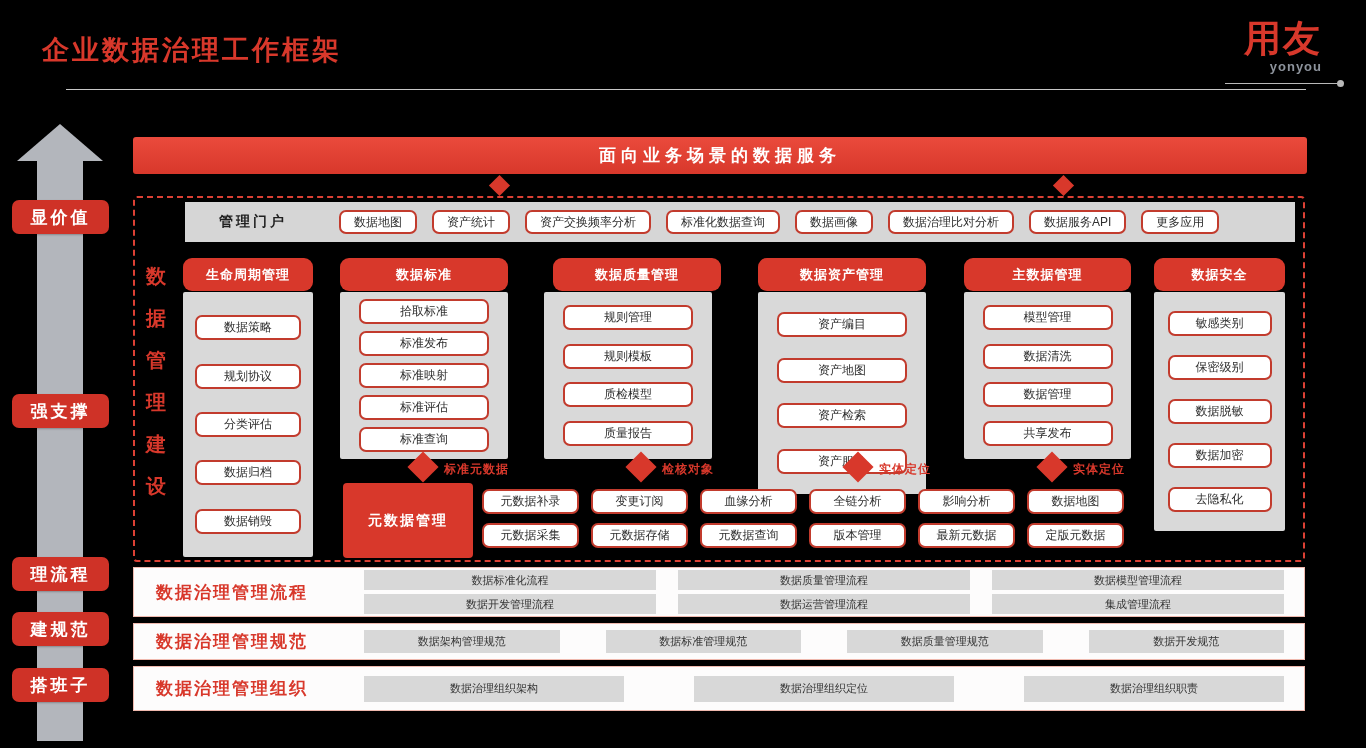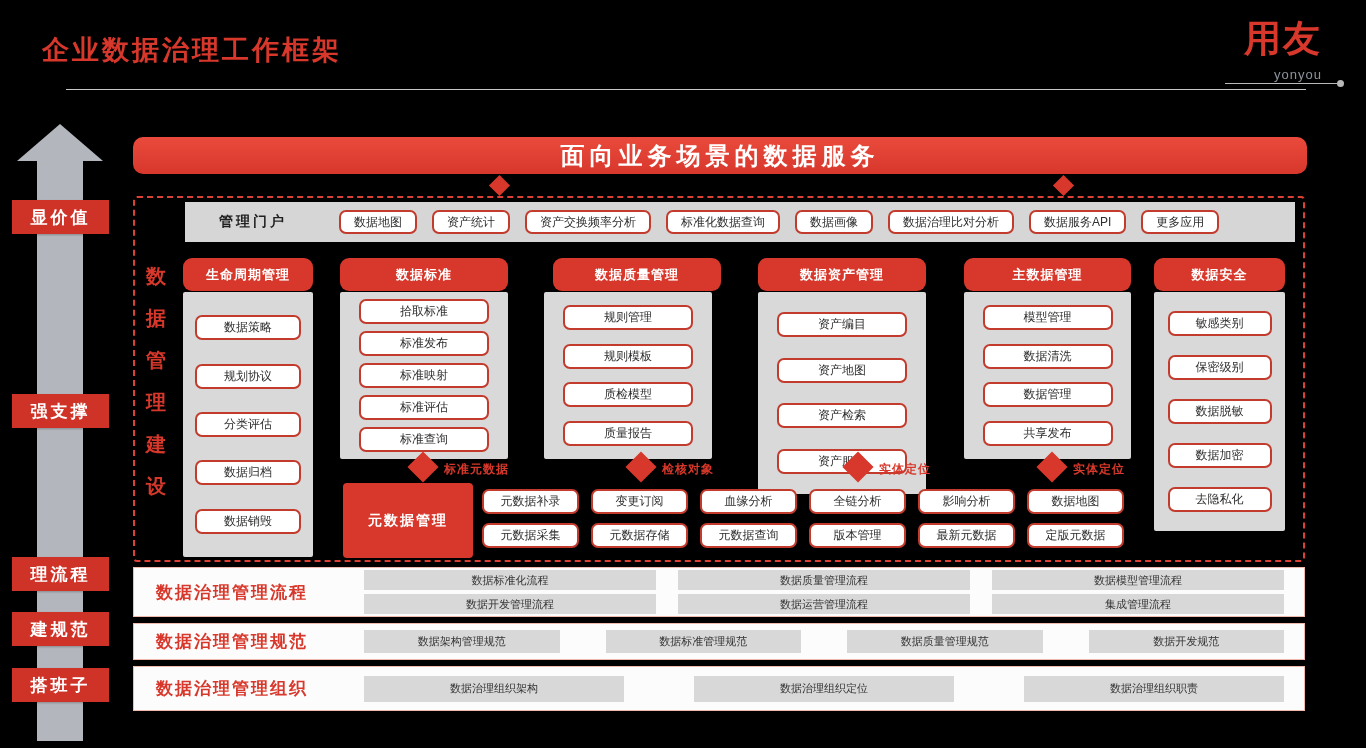--- a/index.html
+++ b/index.html
@@ -2,29 +2,29 @@
 <html style="--red: #d8382b; --panel-gray: #d9d9d9; --arrow-gray: #b3b6bc;"><head>
 <meta charset="utf-8">
 <style>
   html,body{margin:0;padding:0;}
   body{font-family:"Liberation Sans",sans-serif;background:#e9e9e9;}
   .slide{position:relative;width:1366px;height:748px;background:#000000;overflow:hidden;}
   
   .title{position:absolute;left:42px;top:32px;font-size:27px;font-weight:bold;color:var(--red,#d8382b);letter-spacing:3px;margin:0;}
   .logo{position:absolute;right:44px;top:20px;text-align:right;}
   .logo-cn{font-size:37px;font-weight:bold;color:var(--red,#d8382b);line-height:1;letter-spacing:2px;}
-  .logo-en{font-size:13px;color:#8d939c;font-weight:normal;letter-spacing:1px;margin-top:10px;}
+  .logo-en{font-size:13px;color:#8d939c;font-weight:bold;letter-spacing:1px;margin-top:2px;}
   .hline{position:absolute;background:#c7c7c7;height:1px;}
   .hdot{position:absolute;width:7px;height:7px;border-radius:50%;background:#b9b9b9;}
   
   .arrow-head{position:absolute;width:0;height:0;border-left:43px solid transparent;border-right:43px solid transparent;border-bottom:37px solid var(--arrow-gray,#b3b6bc);}
   .arrow-shaft{position:absolute;background:var(--arrow-gray,#b3b6bc);}
-  .arrow-label{position:absolute;left:12px;width:97px;height:34px;background:#cf3227;color:#fff;font-size:17px;font-weight:bold;letter-spacing:3px;display:flex;align-items:center;justify-content:center;box-shadow:0 1px 2px rgba(0,0,0,.25);}
-  
-  .banner{position:absolute;left:133px;top:137px;width:1174px;height:37px;background:linear-gradient(180deg,#ea4a3c,var(--red,#d8382b));border-radius:10px;color:#fff;font-size:24px;font-weight:bold;letter-spacing:5px;display:flex;align-items:center;justify-content:center;box-shadow:0 2px 3px rgba(0,0,0,.18);}
+  .arrow-label{position:absolute;left:12px;width:97px;height:34px;background:#cf3227;color:#fff;font-size:17px;font-weight:bold;letter-spacing:3px;display:flex;align-items:center;justify-content:center;box-shadow:0 1px 2px rgba(0,0,0,.25);border-radius:7px;}
+  
+  .banner{position:absolute;left:133px;top:137px;width:1174px;height:37px;background:linear-gradient(180deg,#ea4a3c,var(--red,#d8382b));border-radius:3px;color:#fff;font-size:17px;font-weight:bold;letter-spacing:5px;display:flex;align-items:center;justify-content:center;box-shadow:0 2px 3px rgba(0,0,0,.18);}
   .diamond{position:absolute;background:var(--red,#d8382b);transform:rotate(45deg);}
   .dashed-box{position:absolute;left:133px;top:196px;width:1172px;height:366px;border:2px dashed #dd4034;border-radius:4px;box-sizing:border-box;}
   
   .portal{position:absolute;left:185px;top:202px;width:1110px;height:40px;background:#d6d6d6;display:flex;align-items:center;}
   .portal-label{font-size:14px;font-weight:bold;color:#1f1f1f;letter-spacing:3px;margin:0 52px 0 34px;white-space:nowrap;}
   .portal-items{display:flex;gap:15px;align-items:center;}
   .pill{background:#fff;border:2px solid #c23b2d;border-radius:7px;height:24px;display:flex;align-items:center;justify-content:center;font-size:12px;color:#2e2e2e;padding:0 13px;white-space:nowrap;box-sizing:border-box;}
   
   .vlabel{position:absolute;left:146px;top:266px;display:flex;flex-direction:column;gap:22px;color:var(--red,#d8382b);font-weight:bold;font-size:20px;line-height:1;}
   .col-header{position:absolute;height:33px;background:var(--red,#d8382b);border-radius:9px;color:#fff;font-size:13px;font-weight:bold;letter-spacing:1px;display:flex;align-items:center;justify-content:center;box-shadow:0 1px 2px rgba(0,0,0,.2);}

